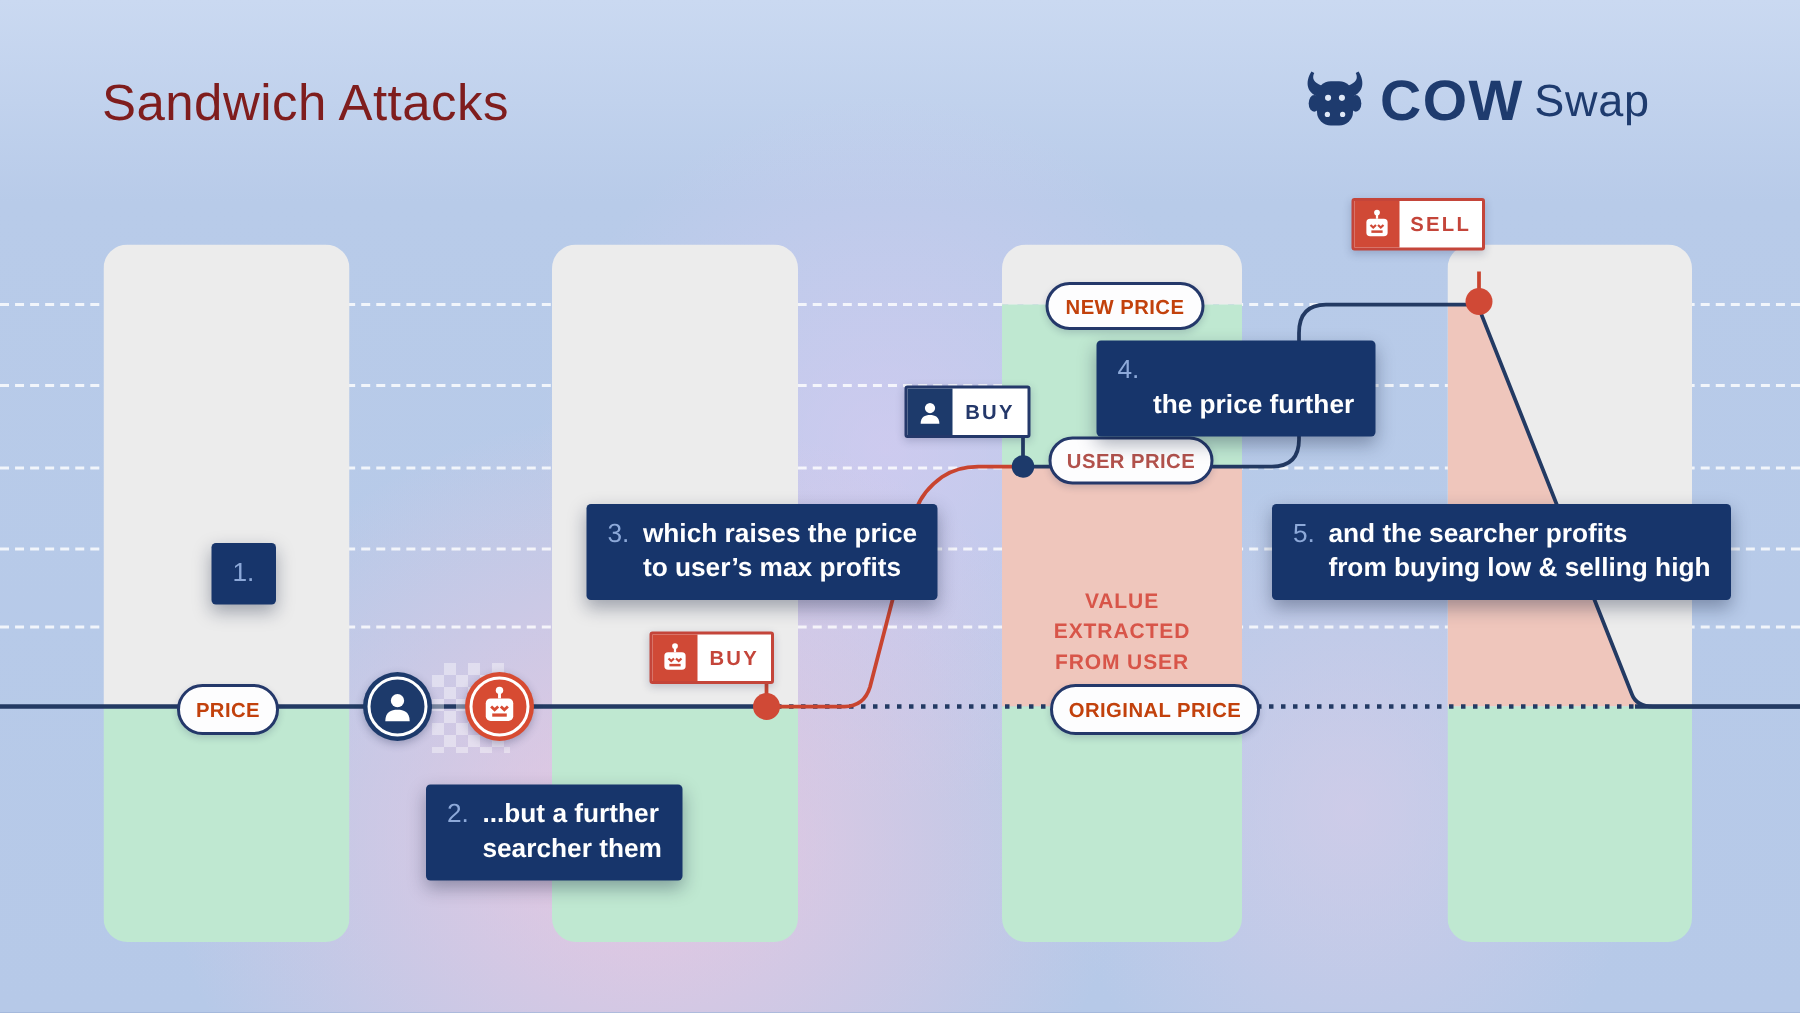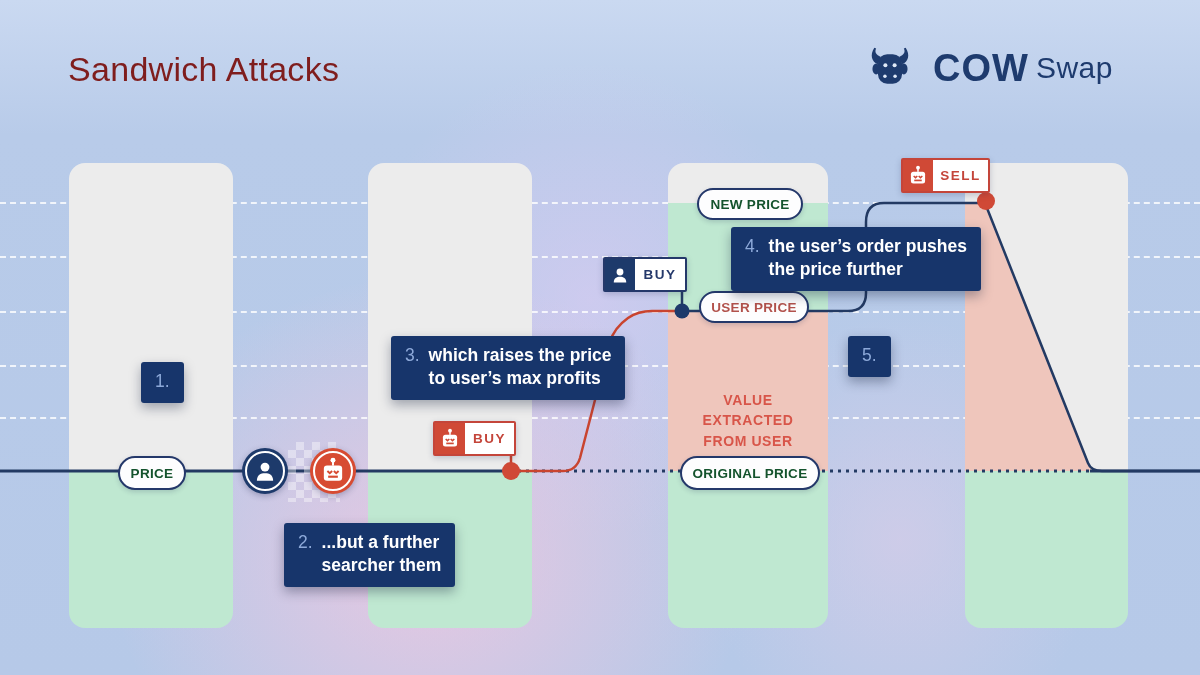--- a/index.html
+++ b/index.html
@@ -20,21 +20,21 @@
   .seg-mint{background:#bfe8d1;}
   .seg-salmon{background:#efc6bc;}
   .wedge{position:absolute;left:0;top:40px;width:127px;height:268px;background:#efc6bc;
     clip-path:polygon(0 0,20px 0,100% 100%,0 100%);}
 
   .lines-svg{position:absolute;left:0;top:0;z-index:3;}
 
   
   .pill{position:absolute;z-index:5;display:flex;align-items:center;justify-content:center;
     background:#fdfdfe;border:2.5px solid #24386a;border-radius:20px;
-    font-weight:bold;font-size:13.5px;letter-spacing:.3px;color:#14532d;
+    font-weight:bold;font-size:13.5px;letter-spacing:.3px;color:#c2410c;
     box-shadow:0 2px 5px rgba(30,40,80,.18);}
   .pill-user{color:#b2524c;}
 
   
   .badge{position:absolute;z-index:5;display:flex;background:#fff;border-radius:2px;
     box-shadow:0 2px 6px rgba(30,40,80,.22);}
   .badge .icon-box{width:30px;display:flex;align-items:center;justify-content:center;}
   .badge .blabel{flex:1;display:flex;align-items:center;justify-content:center;
     font-weight:bold;font-size:13.5px;letter-spacing:1.5px;}
   .badge-red{border:2px solid #c4453a;color:#c4453a;}
@@ -68,21 +68,21 @@
   .c1{left:141px;top:362px;text-align:center;}
   .c2{left:284px;top:523px;}
   .c3{left:391px;top:336px;}
   .c4{left:731px;top:227px;}
   .c5{left:848px;top:336px;}
 
   
   .title{position:absolute;z-index:7;left:68px;top:50px;font-size:34px;font-weight:normal;
     letter-spacing:.3px;color:#7f1d1d;}
   .logo{position:absolute;z-index:7;left:866px;top:46px;display:flex;align-items:center;color:#1e3b6e;}
-  .logo .word-bold{font-size:38px;font-weight:bold;letter-spacing:1px;margin-left:19px;}
+  .logo .word-bold{font-size:38px;font-weight:bold;letter-spacing:1px;margin-left:6px;}
   .logo .word-light{font-size:30px;font-weight:400;margin-left:7px;letter-spacing:.5px;}
 </style>
 </head>
 <body>
 
 <div class="canvas">
   <div class="bg"></div>
 
   <div class="grid" style="top:202px"></div>
   <div class="grid" style="top:256px"></div>
@@ -151,21 +151,21 @@
 
   <div class="pill" style="left:118px;top:456px;width:64px;height:30px">
       <span>PRICE</span>
     </div>
   <div class="pill" style="left:697px;top:188px;width:102px;height:28px">
       <span>NEW PRICE</span>
     </div>
   <div class="pill pill-user" style="left:699px;top:291px;width:106px;height:28px">
       <span>USER PRICE</span>
     </div>
-  <div class="pill" style="left:680px;top:456px;width:136px;height:30px">
+  <div class="pill" style="left:700px;top:456px;width:136px;height:30px">
       <span>ORIGINAL PRICE</span>
     </div>
 
   <div class="badge badge-red" style="left:433px;top:421px;width:79px;height:31px">
     <div class="icon-box">
       <svg width="20" height="22" viewBox="0 0 24 26">
         <circle cx="12" cy="3" r="2.3" fill="#fff"></circle>
           <rect x="11.1" y="4.2" width="1.8" height="3.8" fill="#fff"></rect>
         <rect x="3.5" y="8" width="17" height="14" rx="3" fill="#fff"></rect>
         <path d="M6.8 13 l2.2 2 2.2 -2" stroke="#d04936" stroke-width="1.8" fill="none"></path>
@@ -179,21 +179,21 @@
   <div class="badge badge-navy" style="left:603px;top:257px;width:80px;height:31px">
     <div class="icon-box">
       <svg width="20" height="20" viewBox="0 0 24 24">
         <circle cx="12" cy="8.4" r="4.1" fill="#fff"></circle>
         <path d="M4.5 21 C4.5 15.5 8 14 12 14 C16 14 19.5 15.5 19.5 21 Z" fill="#fff"></path>
       </svg>
     </div>
     <div class="blabel">BUY</div>
   </div>
 
-  <div class="badge badge-red" style="left:901px;top:158px;width:85px;height:31px">
+  <div class="badge badge-red" style="left:901px;top:132px;width:85px;height:31px">
     <div class="icon-box">
       <svg width="20" height="22" viewBox="0 0 24 26">
         <circle cx="12" cy="3" r="2.3" fill="#fff"></circle>
           <rect x="11.1" y="4.2" width="1.8" height="3.8" fill="#fff"></rect>
         <rect x="3.5" y="8" width="17" height="14" rx="3" fill="#fff"></rect>
         <path d="M6.8 13 l2.2 2 2.2 -2" stroke="#d04936" stroke-width="1.8" fill="none"></path>
         <path d="M12.8 13 l2.2 2 2.2 -2" stroke="#d04936" stroke-width="1.8" fill="none"></path>
         <rect x="7.5" y="17.3" width="9" height="2" fill="#d04936"></rect>
       </svg>
     </div>
@@ -219,26 +219,30 @@
   <div class="callout c3">
     <span class="num">3.</span>
     <span class="txt">
       <span>which raises the price</span><br>
       <span>to user’s max profits</span>
     </span>
   </div>
   <div class="callout c4">
     <span class="num">4.</span>
     <span class="txt">
-      <span>the user’s order pushes</span><br>
+      <br>
       <span>the price further</span>
     </span>
   </div>
   <div class="callout c5">
     <span class="num">5.</span>
+    <span class="txt">
+      <span>and the searcher profits</span><br>
+      <span>from buying low &amp; selling high</span>
+    </span>
   </div>
 
   <div class="title">Sandwich Attacks</div>
   <div class="logo">
     <svg width="48" height="44" viewBox="0 0 52 46">
       <path d="M9 1 C4 9 6 16 13 19 L16 11 C11 9 9 6 11 2 Z" fill="#1e3b6e"></path>
       <path d="M43 1 C48 9 46 16 39 19 L36 11 C41 9 43 6 41 2 Z" fill="#1e3b6e"></path>
       <ellipse cx="11" cy="24" rx="4" ry="6" fill="#1e3b6e"></ellipse>
       <ellipse cx="41" cy="24" rx="4" ry="6" fill="#1e3b6e"></ellipse>
       <rect x="13" y="8" width="26" height="32" rx="10" fill="#1e3b6e"></rect>

